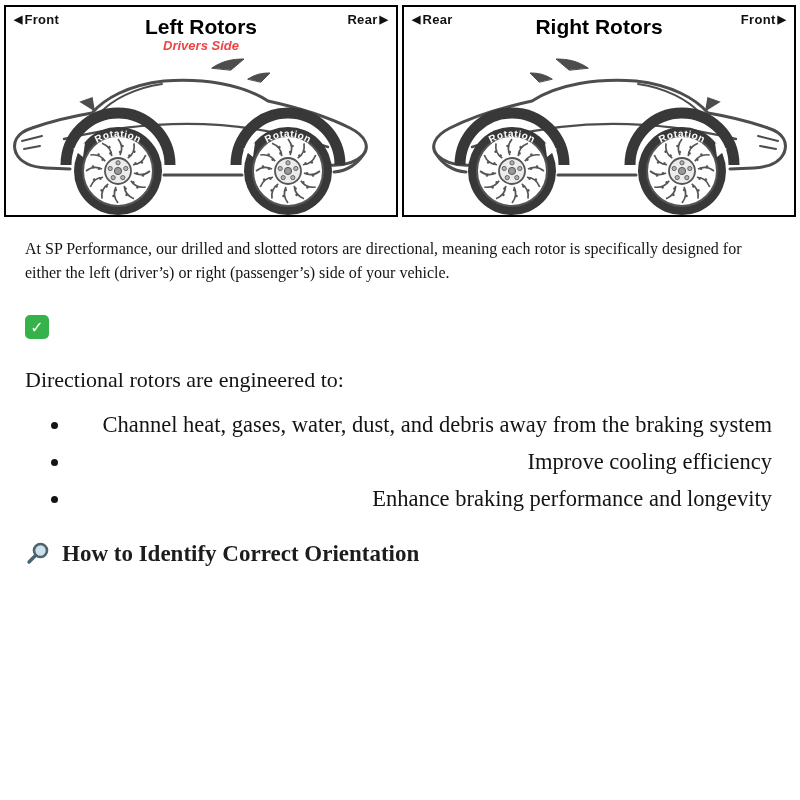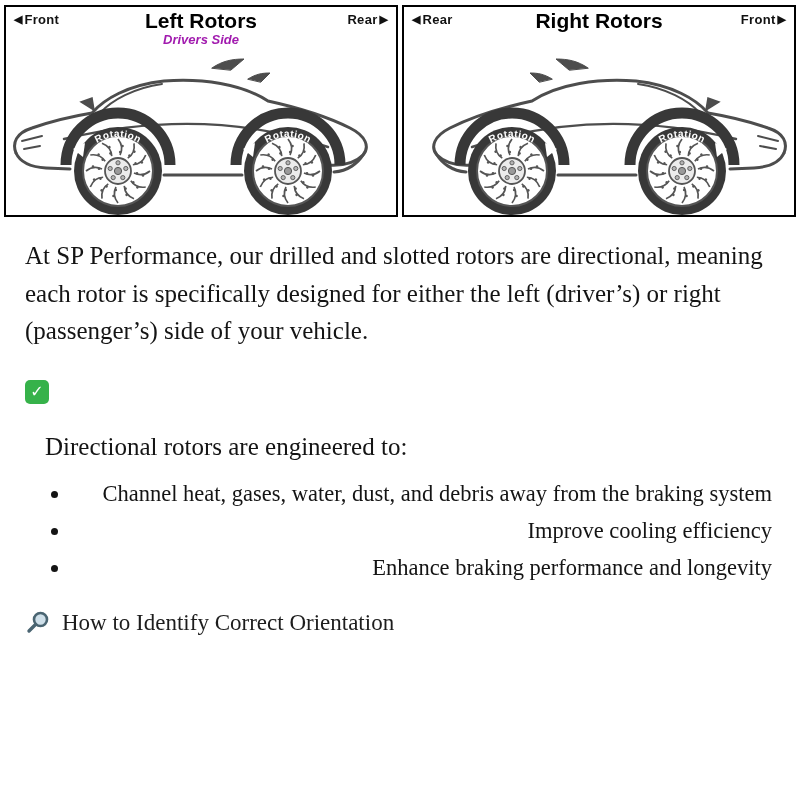--- a/index.html
+++ b/index.html
@@ -28,39 +28,39 @@
   }
   .dir-label {
     position: absolute; top: 5px;
     display: flex; align-items: center; gap: 2px;
     font-weight: bold; font-size: 13px; color: #111;
   }
   .dir-label.left  { left: 8px; }
   .dir-label.right { right: 8px; }
   .dir-label .lbl { letter-spacing: .3px; }
   .arrow-glyph { font-size: 11px; line-height: 1; }
-  .panel-titles { text-align: center; padding-top: 3px; }
+  .panel-titles { text-align: center; padding-top: 9px; }
   .panel-title { font-weight: bold; font-size: 21px; line-height: 1.05; color: #000; }
-  .panel-subtitle { font-weight: bold; font-style: italic; font-size: 13px; color: #a21caf; }
+  .panel-subtitle { font-weight: bold; font-style: italic; font-size: 13px; color: #ef4444; }
   .car-svg { position: absolute; left: 0; top: 46px; width: 100%; height: 166px; }
   .rot-text {
     font-family: "Liberation Sans", sans-serif;
     font-size: 10px; font-weight: bold; fill: #fff; letter-spacing: .5px;
   }
 
   
   .content { padding: 20px 28px 0 25px; }
-  .intro { font-size: 25px; line-height: 1.5; margin-bottom: 30px; }
+  .intro { font-size: 16px; line-height: 1.5; margin-bottom: 30px; }
   .section-h {
     display: flex; align-items: center; gap: 11px;
     font-size: 23px; margin: 0 0 24px 0;
   }
   .section-h.bold { font-weight: bold; }
-  .section-h.normal { font-weight: normal; color: #1d1d1d; }
-  .lead { font-size: 25px; line-height: 1.5; margin-bottom: 12px; margin-left: 20px; }
+  .section-h.normal { font-weight: bold; color: #1d1d1d; }
+  .lead { font-size: 22px; line-height: 1.5; margin-bottom: 12px; }
   ul.blist { margin: 0 0 26px 0; padding-left: 46px; }
   ul.blist li { font-size: 22.5px; line-height: 1.5; margin: 3px 0; text-align: right; }
 
   .check-icon {
     width: 24px; height: 24px; flex: 0 0 24px;
     background: #36b24a; border-radius: 5px;
     display: inline-flex; align-items: center; justify-content: center;
     color: #fff; font-size: 16px; font-weight: bold;
     font-family: "DejaVu Sans", sans-serif;
   }

